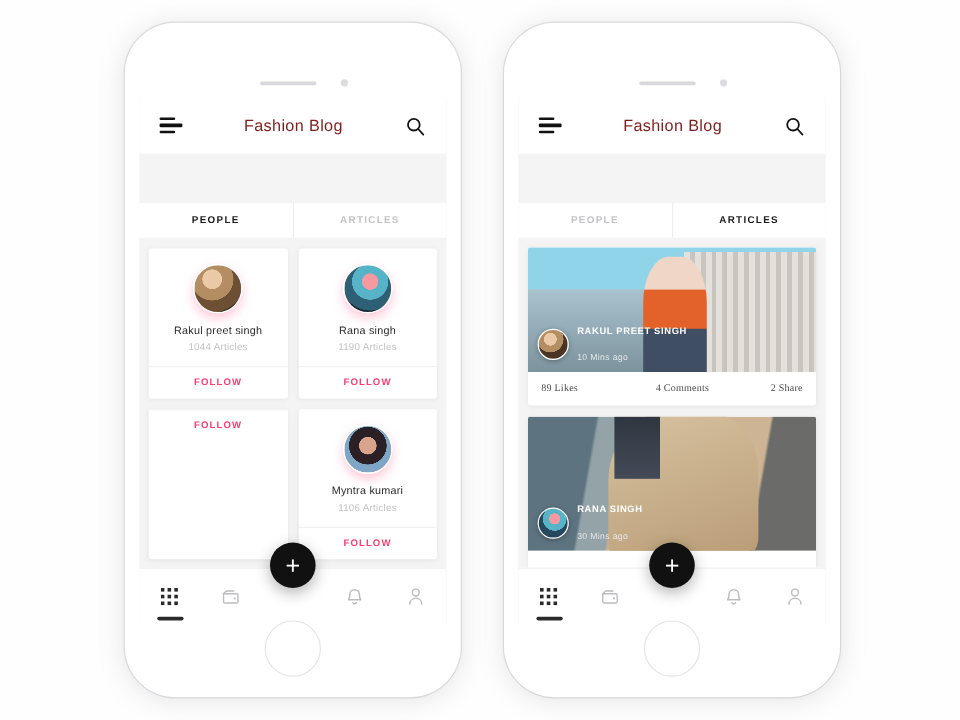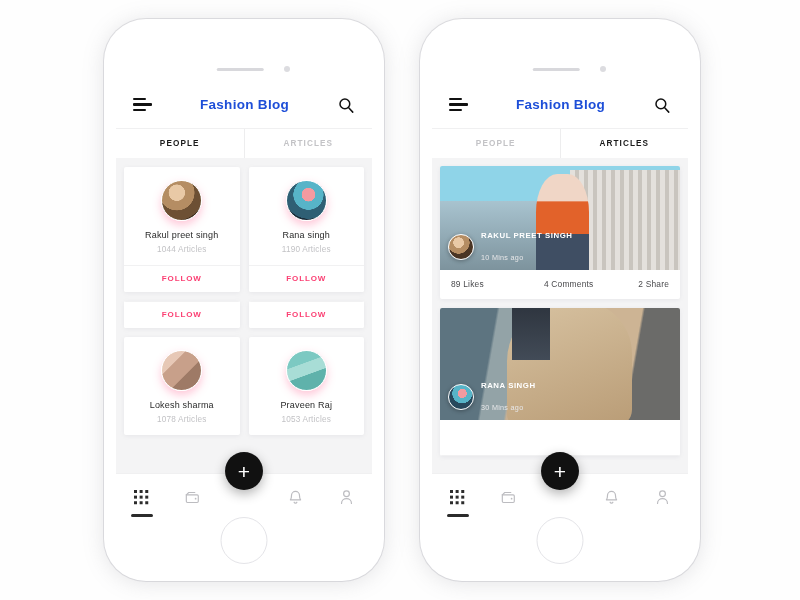--- a/index.html
+++ b/index.html
@@ -53,26 +53,26 @@
     height: 47px; background: #fff;
     display: flex; align-items: center; justify-content: space-between;
     padding: 0 17px;
   }
   .hamburger { width: 19px; display: flex; flex-direction: column; gap: 3px; cursor: pointer; }
   .hamburger i { display: block; height: 2.4px; background: #111; border-radius: 1px; }
   .hamburger i:nth-child(1) { width: 13px; }
   .hamburger i:nth-child(2) { width: 19px; }
   .hamburger i:nth-child(3) { width: 13px; }
   .app-title {
-    font-size: 13.5px; color: #1d4ed8; letter-spacing: .3px; font-weight: 700;
+    font-size: 13.5px; color: #7f1d1d; letter-spacing: .3px; font-weight: 400;
   }
   .search-ic { width: 18px; height: 18px; cursor: pointer; }
 
   
-  .tabs { display: flex; background: #fff; height: 30px; border-top: 1px solid #f0f0f1; }
+  .tabs { display: flex; background: #fff; height: 30px; border-top: 1px solid #f0f0f1; margin-top: 40px; }
   .tab {
     flex: 1; display: flex; align-items: center; justify-content: center;
     font-size: 8.2px; letter-spacing: 1.1px; font-weight: 700;
     color: #c3c3c6; cursor: pointer; background: #fff;
   }
   .tab.active { color: #1b1b1b; }
   .tab + .tab { border-left: 1px solid #ededee; }
 
   .scrollarea { height: 362px; overflow: hidden; background: #f4f4f5; }
 
@@ -124,21 +124,21 @@
     box-shadow: 0 1px 4px rgba(0,0,0,.3);
   }
   .art-name { font-size: 7.8px; font-weight: 700; letter-spacing: .55px; color: #fff; }
   .art-time { font-size: 7.2px; color: #e7e7e9; margin-top: 13px; letter-spacing: .3px; }
   .art-caption {
     padding: 10px 11px 11px; font-size: 7.6px; line-height: 1.85;
     color: #9b9b9f; border-bottom: 1px solid #f1f1f2; letter-spacing: .15px;
   }
   .art-stats {
     display: flex; padding: 9px 11px 10px;
-    font-size: 8.4px; color: #4a4a4d; letter-spacing: .2px;
+    font-size: 8.4px; color: #4a4a4d; letter-spacing: .2px; font-family: Liberation Serif, serif;
   }
   .art-stats span { cursor: pointer; }
   .st1 { flex: 0 0 34%; }
   .st2 { flex: 0 0 40%; text-align: center; }
   .st3 { flex: 1; text-align: right; }
 
   
   .bottomnav {
     position: absolute; left: 0; bottom: 0; width: 256px; height: 47px;
     background: #fff; display: flex; align-items: center;
@@ -214,20 +214,27 @@
               <div class="p-count">1190 Articles</div>
             </div>
             <div class="follow">FOLLOW</div>
           </div>
 
           <div class="card">
             <div class="follow">FOLLOW</div>
           </div>
 
           <div class="card">
+            <div class="card-body">
+              <div class="avatar-wrap">
+                <div class="avatar" style="background-image:radial-gradient(circle at 50% 42%, #d8a48c 0 24%, #2a2026 25% 52%, #7fa6c4 53% 74%, #f3dfe0 75% 100%);"></div>
+              </div>
+              <div class="p-name">Myntra kumari</div>
+              <div class="p-count">1106 Articles</div>
+            </div>
             <div class="follow">FOLLOW</div>
           </div>
 
           <div class="card">
             <div class="card-body">
               <div class="avatar-wrap">
                 <div class="avatar" style="background-image:linear-gradient(135deg, #e7c8b6 0 30%, #c8a08a 31% 60%, #9e7a66 61% 100%);"></div>
               </div>
               <div class="p-name">Lokesh sharma</div>
               <div class="p-count">1078 Articles</div>

